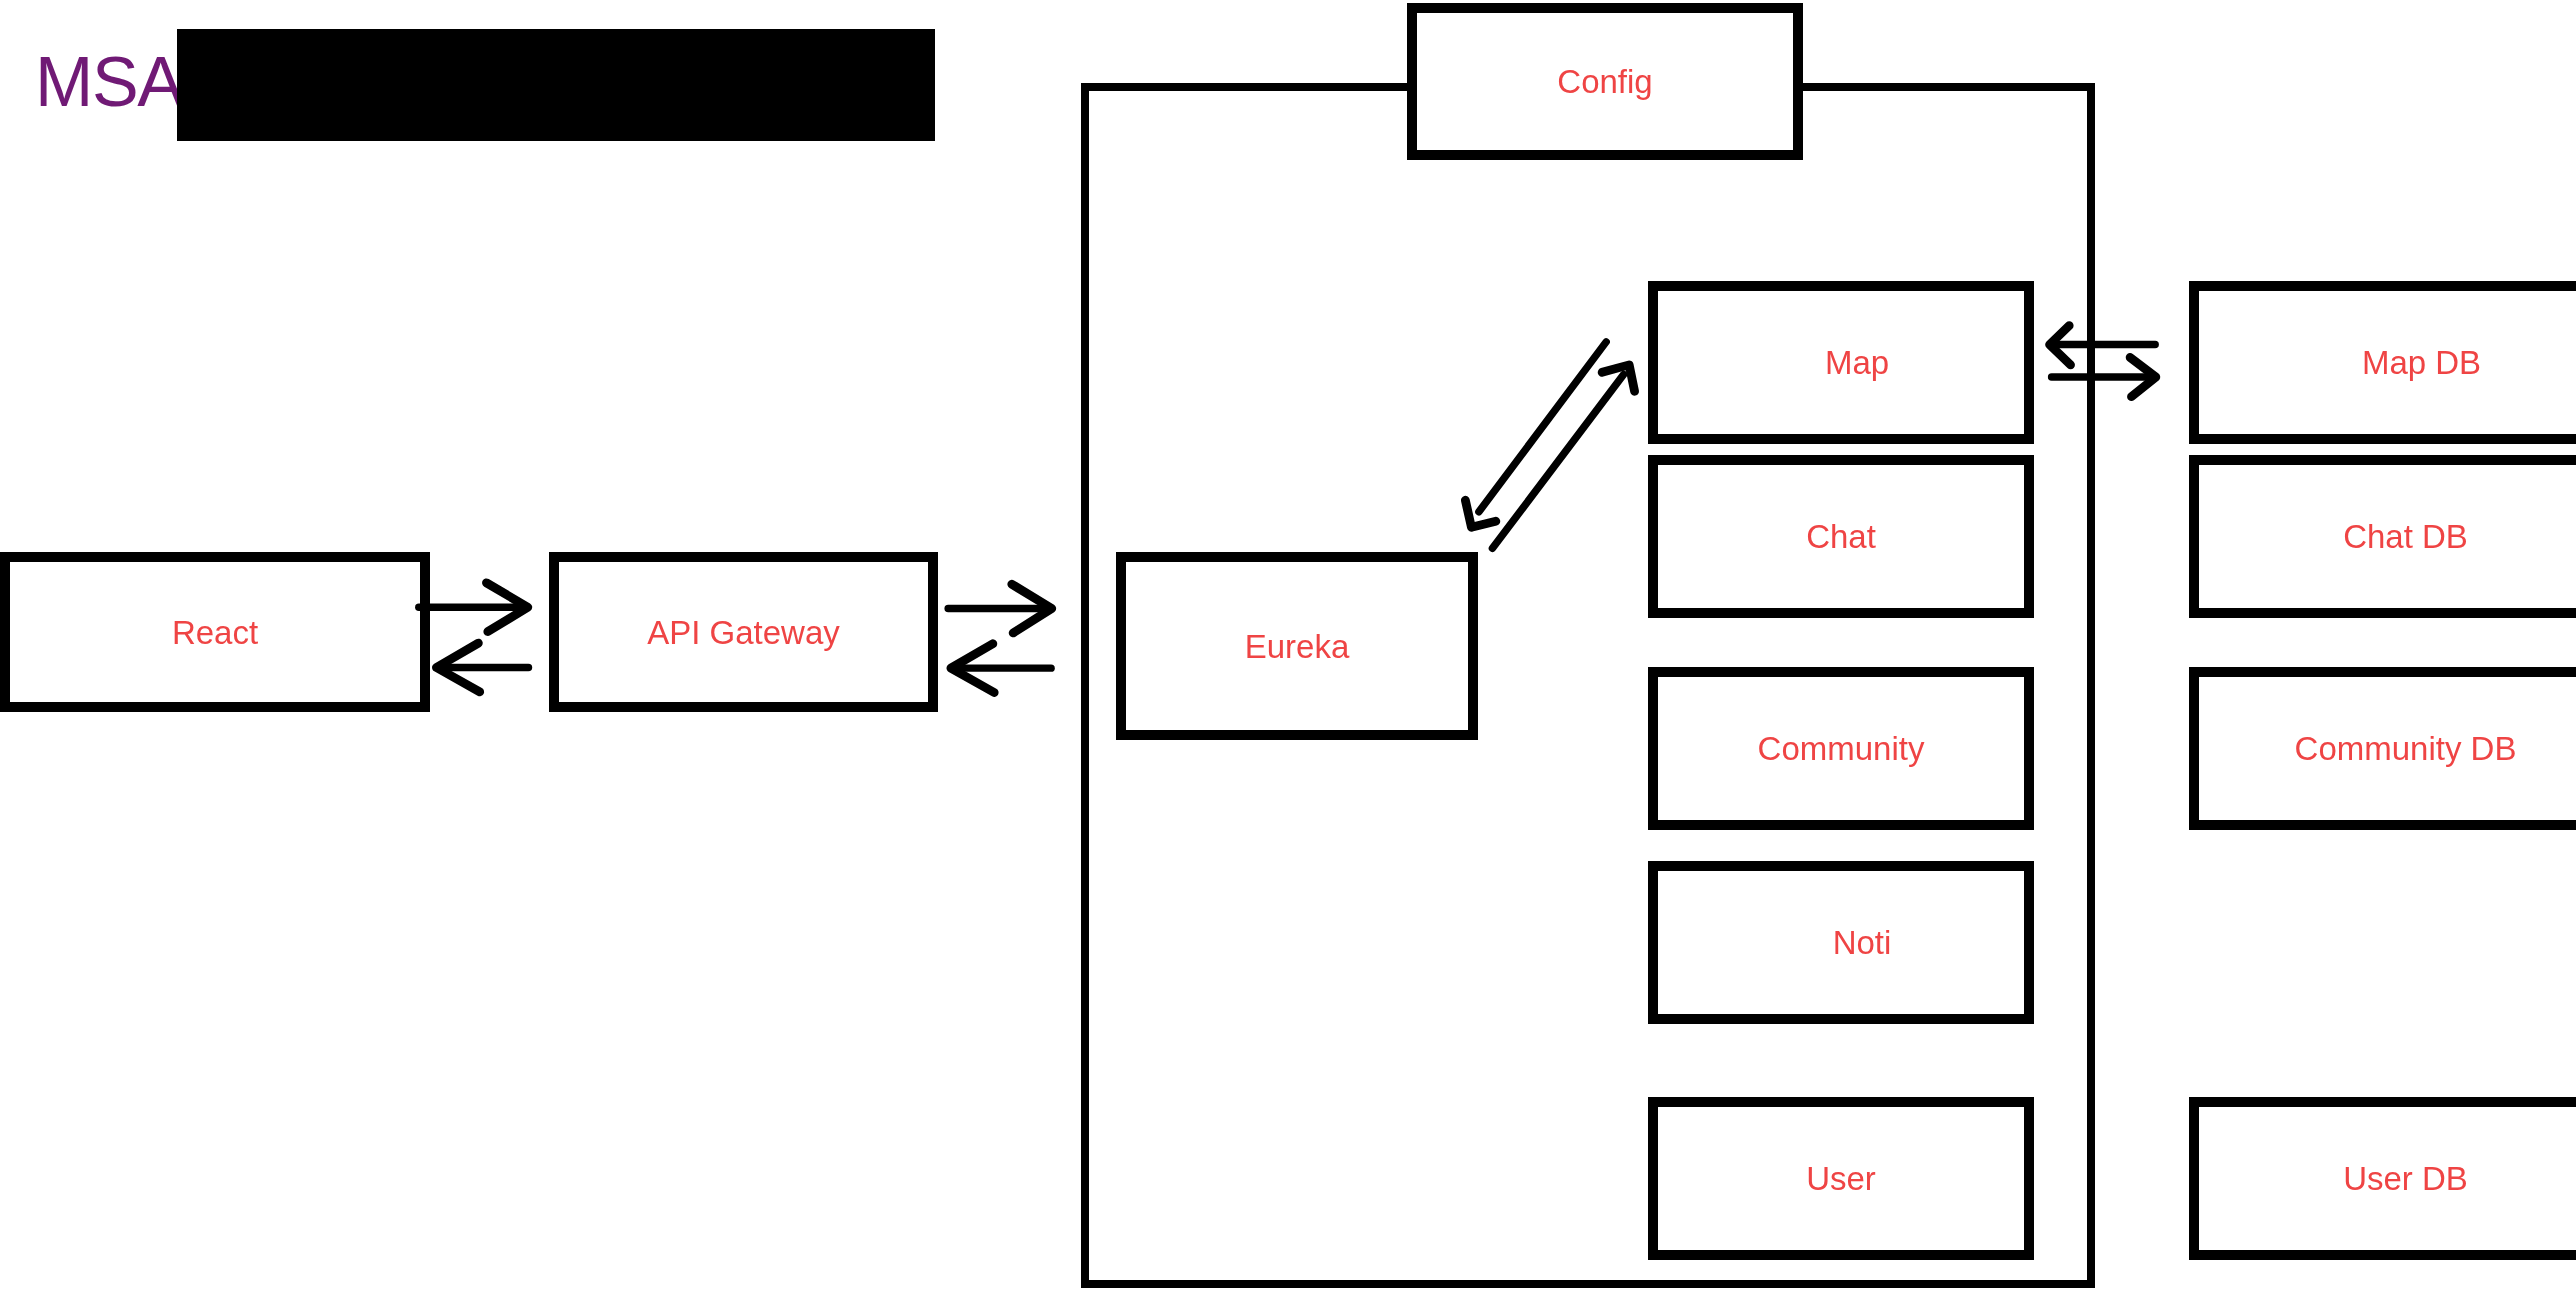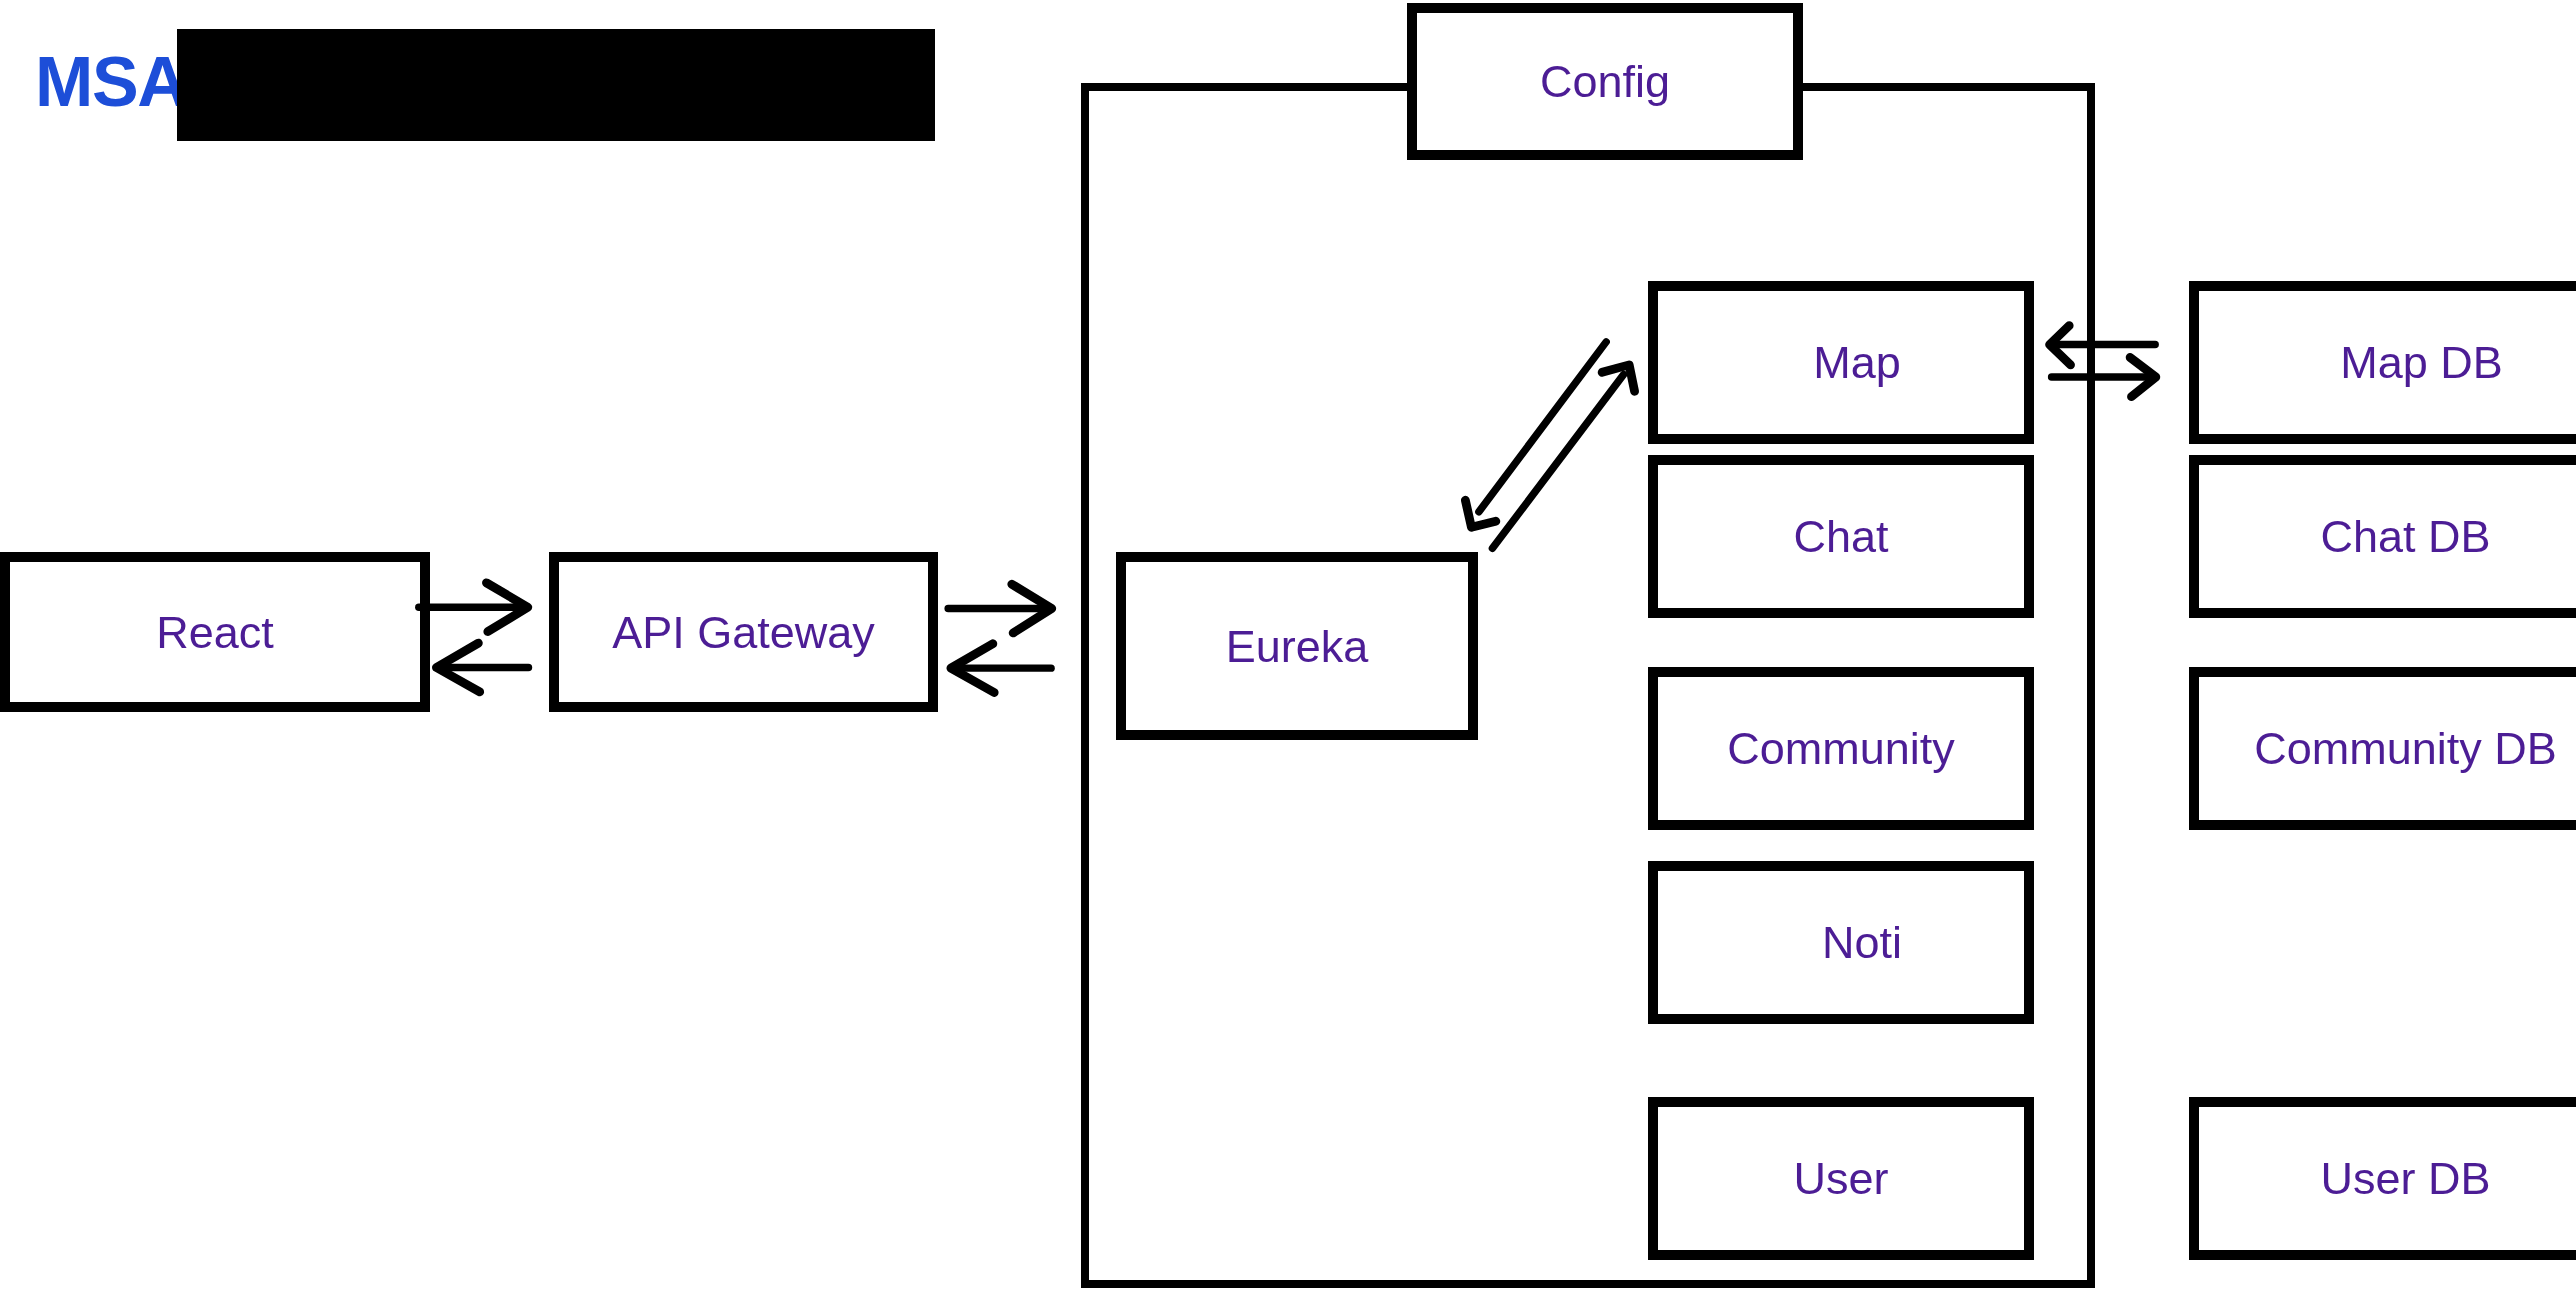--- a/index.html
+++ b/index.html
@@ -12,23 +12,22 @@
     color: #000000;
     overflow: hidden;
   }
   .page-title {
     position: absolute;
     left: 35px;
     top: 47px;
     font-size: 70px;
     letter-spacing: -1.4px;
     line-height: 1.0;
-    color: #1d4ed8;
+    color: #701a75;
     white-space: nowrap;
-    font-weight: bold;
   }
   .redaction {
     position: absolute;
     left: 177px;
     top: 29px;
     width: 758px;
     height: 112px;
     background: #000000;
   }
   .container-box {
@@ -44,23 +43,23 @@
   .node {
     position: absolute;
     box-sizing: border-box;
     border: 10.2px solid #000000;
     background: #ffffff;
     display: flex;
     align-items: center;
     justify-content: center;
   }
   .node .label {
-    font-size: 45px;
+    font-size: 33px;
     line-height: 1;
-    color: #4c1d95;
+    color: #ef4444;
     white-space: nowrap;
   }
   
   .n-config    { left: 1407px; top: 3.4px;    width: 396px; height: 157px; }
   .n-react     { left: 0px;    top: 552px;  width: 430px; height: 160px; }
   .n-apigw     { left: 549px;  top: 552px;  width: 389px; height: 160px; }
   .n-eureka    { left: 1116px; top: 552px;  width: 362px; height: 188px; }
   .col-svc     { left: 1648px; width: 386px; height: 163px; }
   .col-db      { left: 2189px; width: 433px; height: 163px; }
   .row-0 { top: 281px; padding-left: 32px; }

